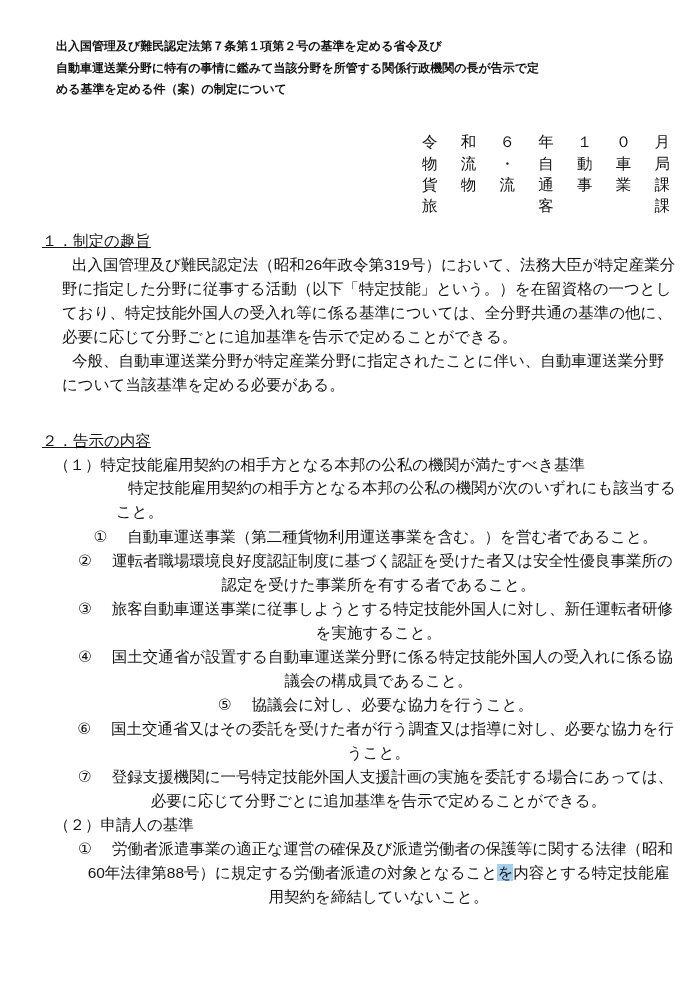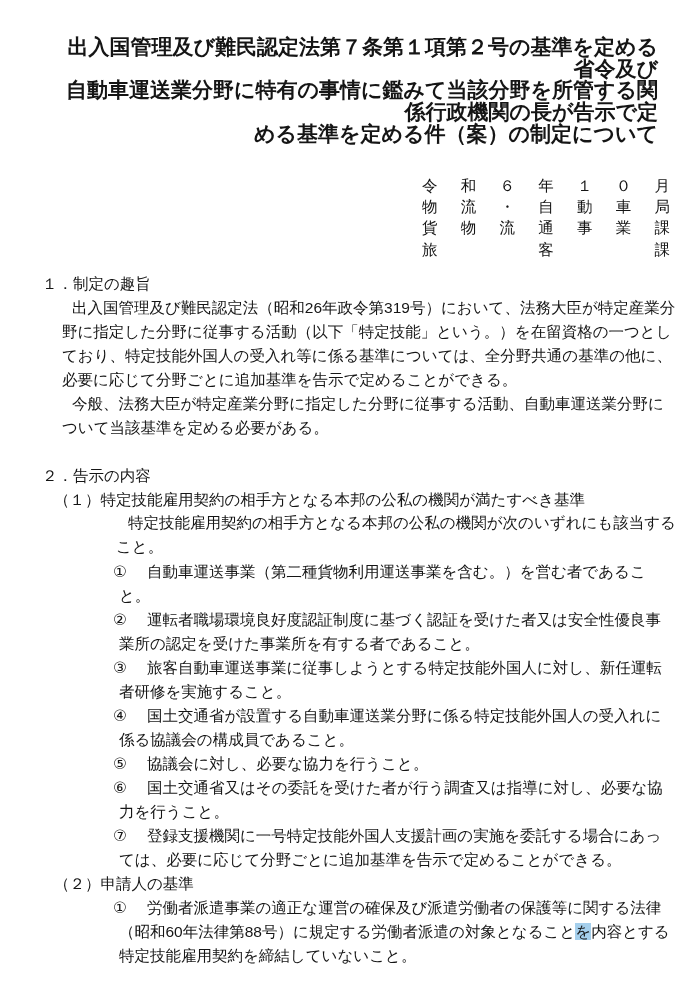--- a/index.html
+++ b/index.html
@@ -12,59 +12,60 @@
     color: #151515;
     font-family: "Liberation Sans", "DejaVu Sans", sans-serif;
     font-size: 15.5px;
     line-height: 24px;
     padding: 36px 24px 0 38px;
     overflow: hidden;
   }
 
   
   .title-block {
-    text-align: right;
+    text-align: left;
     font-weight: bold;
-    font-size: 21px;
+    font-size: 12px;
     line-height: 21.7px;
-    margin: 0 18px 30px 18px;
+    margin: 0 4px 30px 18px;
   }
 
   
   .date-block {
     width: 248px;
     margin: 8px 6px 12px auto;
     font-size: 15.5px;
     line-height: 21.4px;
   }
   .date-line {
     text-align: justify;
     text-align-last: justify;
   }
 
   .gap { height: 24px; }
 
-  .sec-heading { margin: 0 0 0 4px; }
+  .sec-heading { margin: 8px 0 0 4px; text-decoration: underline; }
 
   .para {
     margin: 0 0 0 24px;
     text-indent: 10px;
   }
 
   .sub-line { margin-left: 16px; }
 
   .sub-intro {
     margin-left: 78px;
     text-indent: 12px;
     font-family: Liberation Mono, monospace;
   }
 
   .item {
-    margin-left: 81px;
+    margin-left: 43px;
     text-indent: -6px;
+    text-align: center;
   }
   .item .marker { margin-right: 20px; }
 
   .hl { background-color: #a5cfec; }
 </style>
 </head>
 <body>
 
 <div class="page">
 
@@ -76,21 +77,21 @@
 
   <div class="date-block">
     <div class="date-line">令和６年１０月</div>
     <div class="date-line">物流・自動車局</div>
     <div class="date-line">貨物流通事業課</div>
     <div class="date-line">旅客課</div>
   </div>
 
   <div class="sec-heading">１．制定の趣旨</div>
   <p class="para">出入国管理及び難民認定法（昭和26年政令第319号）において、法務大臣が特定産業分野に指定した分野に従事する活動（以下「特定技能」という。）を在留資格の一つとしており、特定技能外国人の受入れ等に係る基準については、全分野共通の基準の他に、必要に応じて分野ごとに追加基準を告示で定めることができる。</p>
-  <p class="para">今般、法務大臣が特定産業分野に指定した分野に従事する活動、自動車運送業分野について当該基準を定める必要がある。</p>
+  <p class="para">今般、自動車運送業分野が特定産業分野に指定されたことに伴い、自動車運送業分野について当該基準を定める必要がある。</p>
 
   <div class="gap"></div>
 
   <div class="sec-heading">２．告示の内容</div>
 
   <div class="sub-line"><span>（１）</span><span>特定技能雇用契約の相手方となる本邦の公私の機関が満たすべき基準</span></div>
   <div class="sub-intro">特定技能雇用契約の相手方となる本邦の公私の機関が次のいずれにも該当すること。</div>
 
   <div class="item"><span class="marker">①</span><span>自動車運送事業（第二種貨物利用運送事業を含む。）を営む者であること。</span></div>
   <div class="item"><span class="marker">②</span><span>運転者職場環境良好度認証制度に基づく認証を受けた者又は安全性優良事業所の認定を受けた事業所を有する者であること。</span></div>

